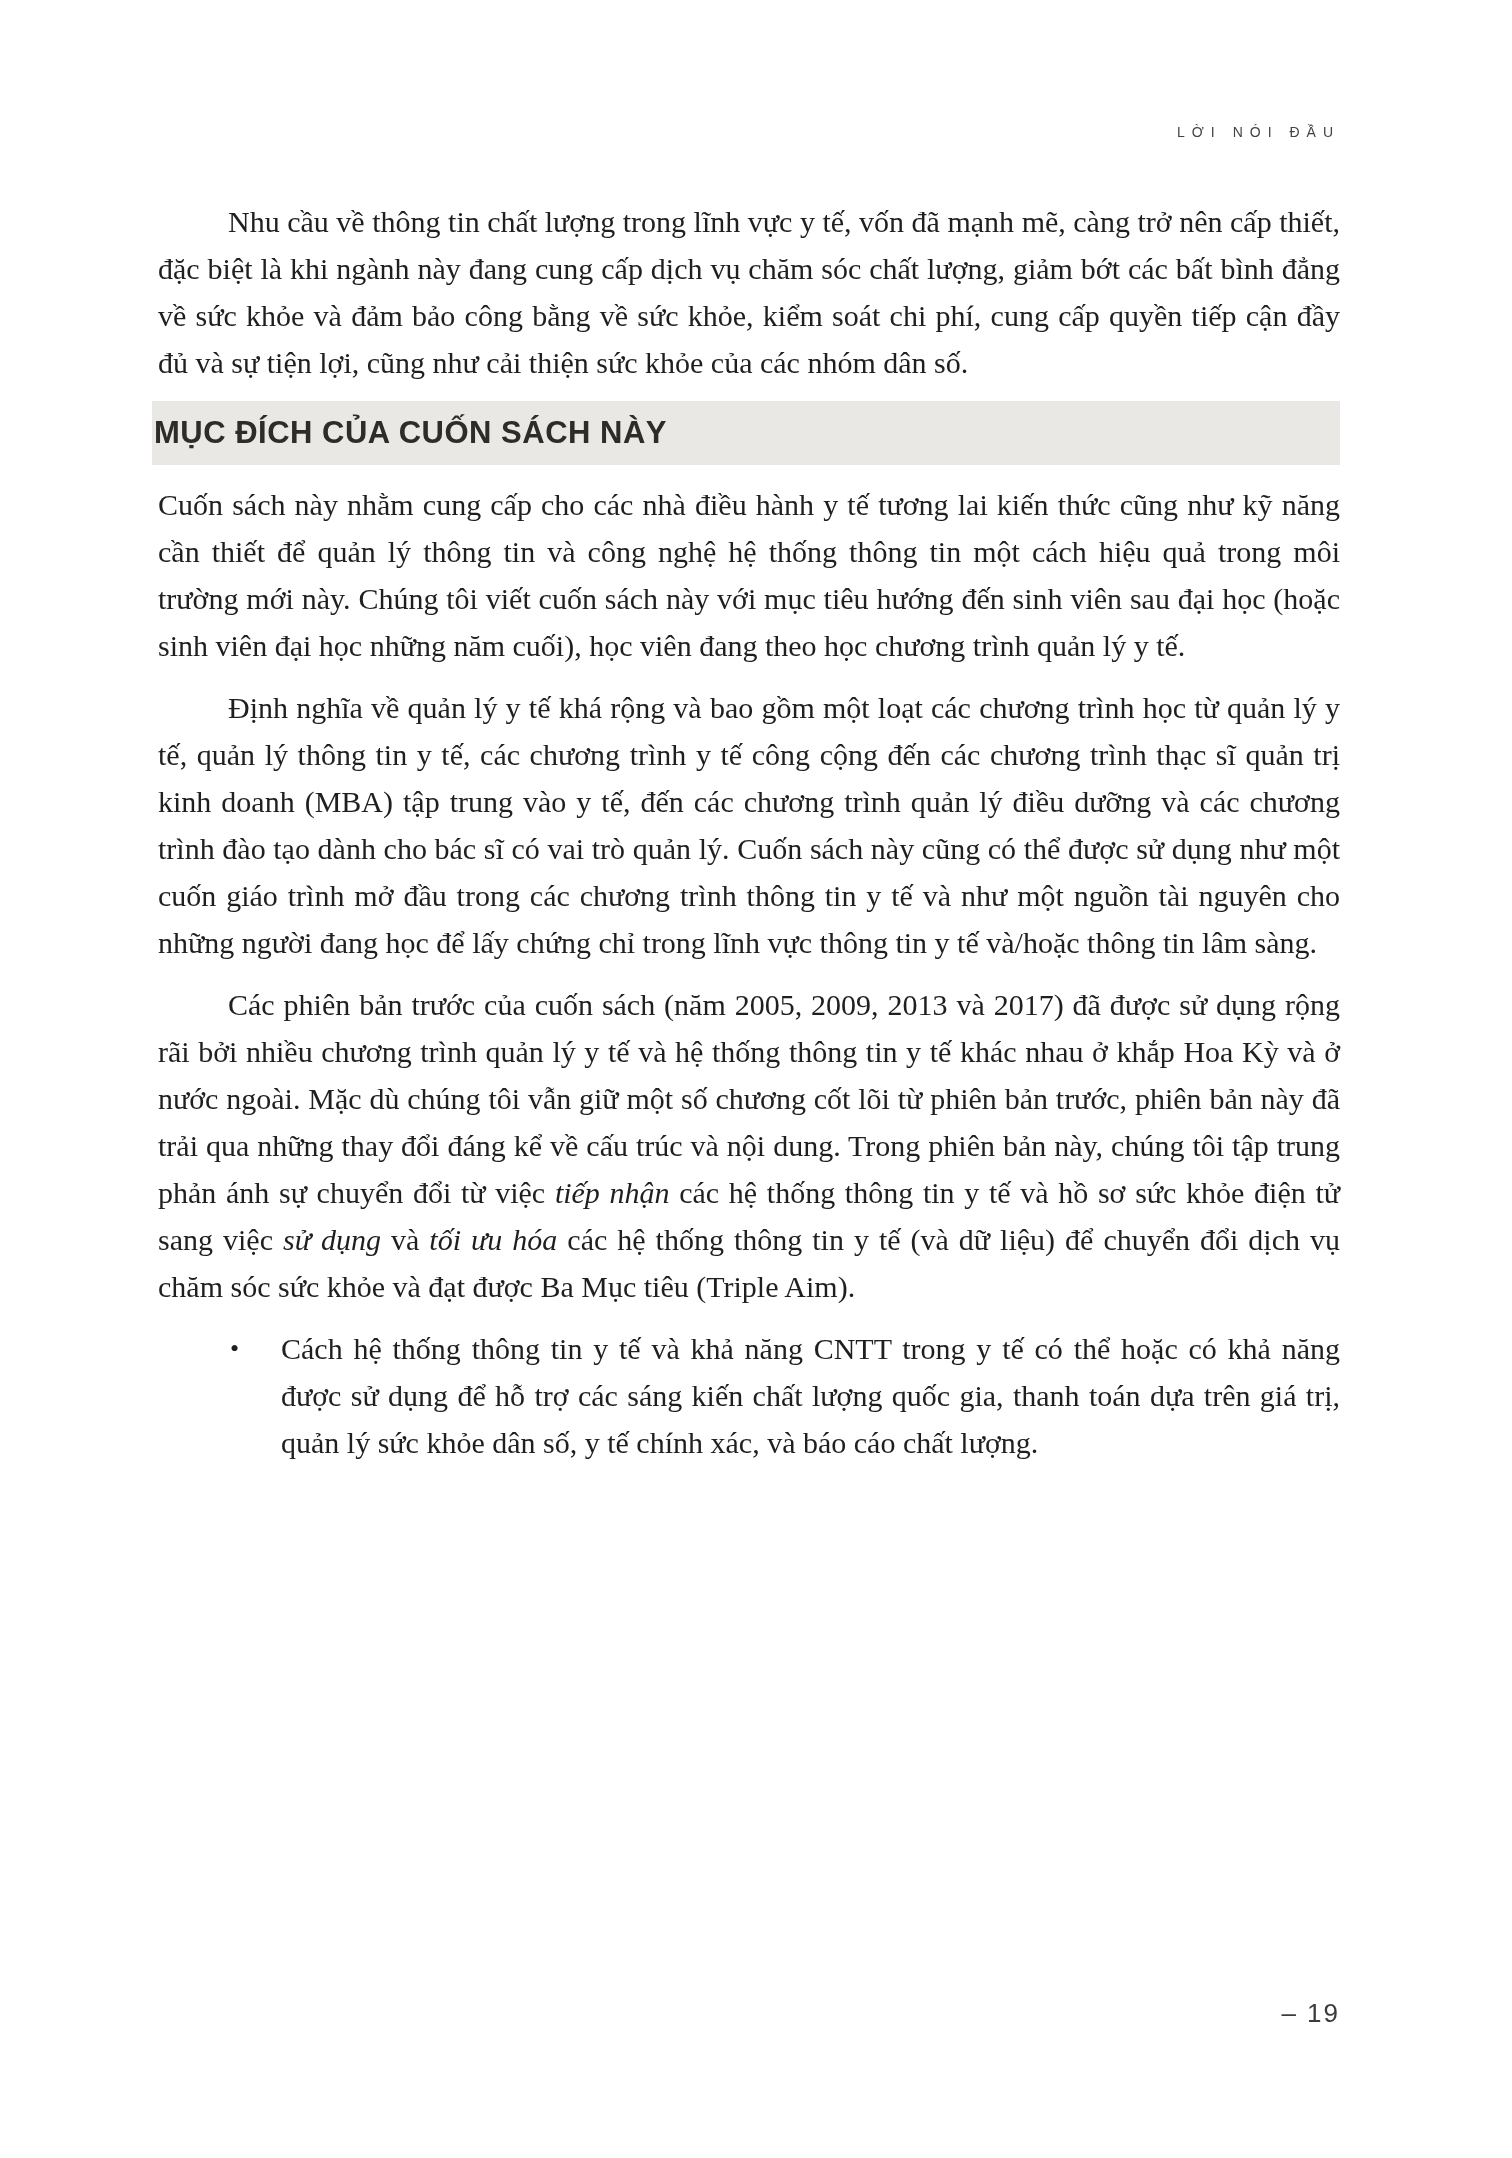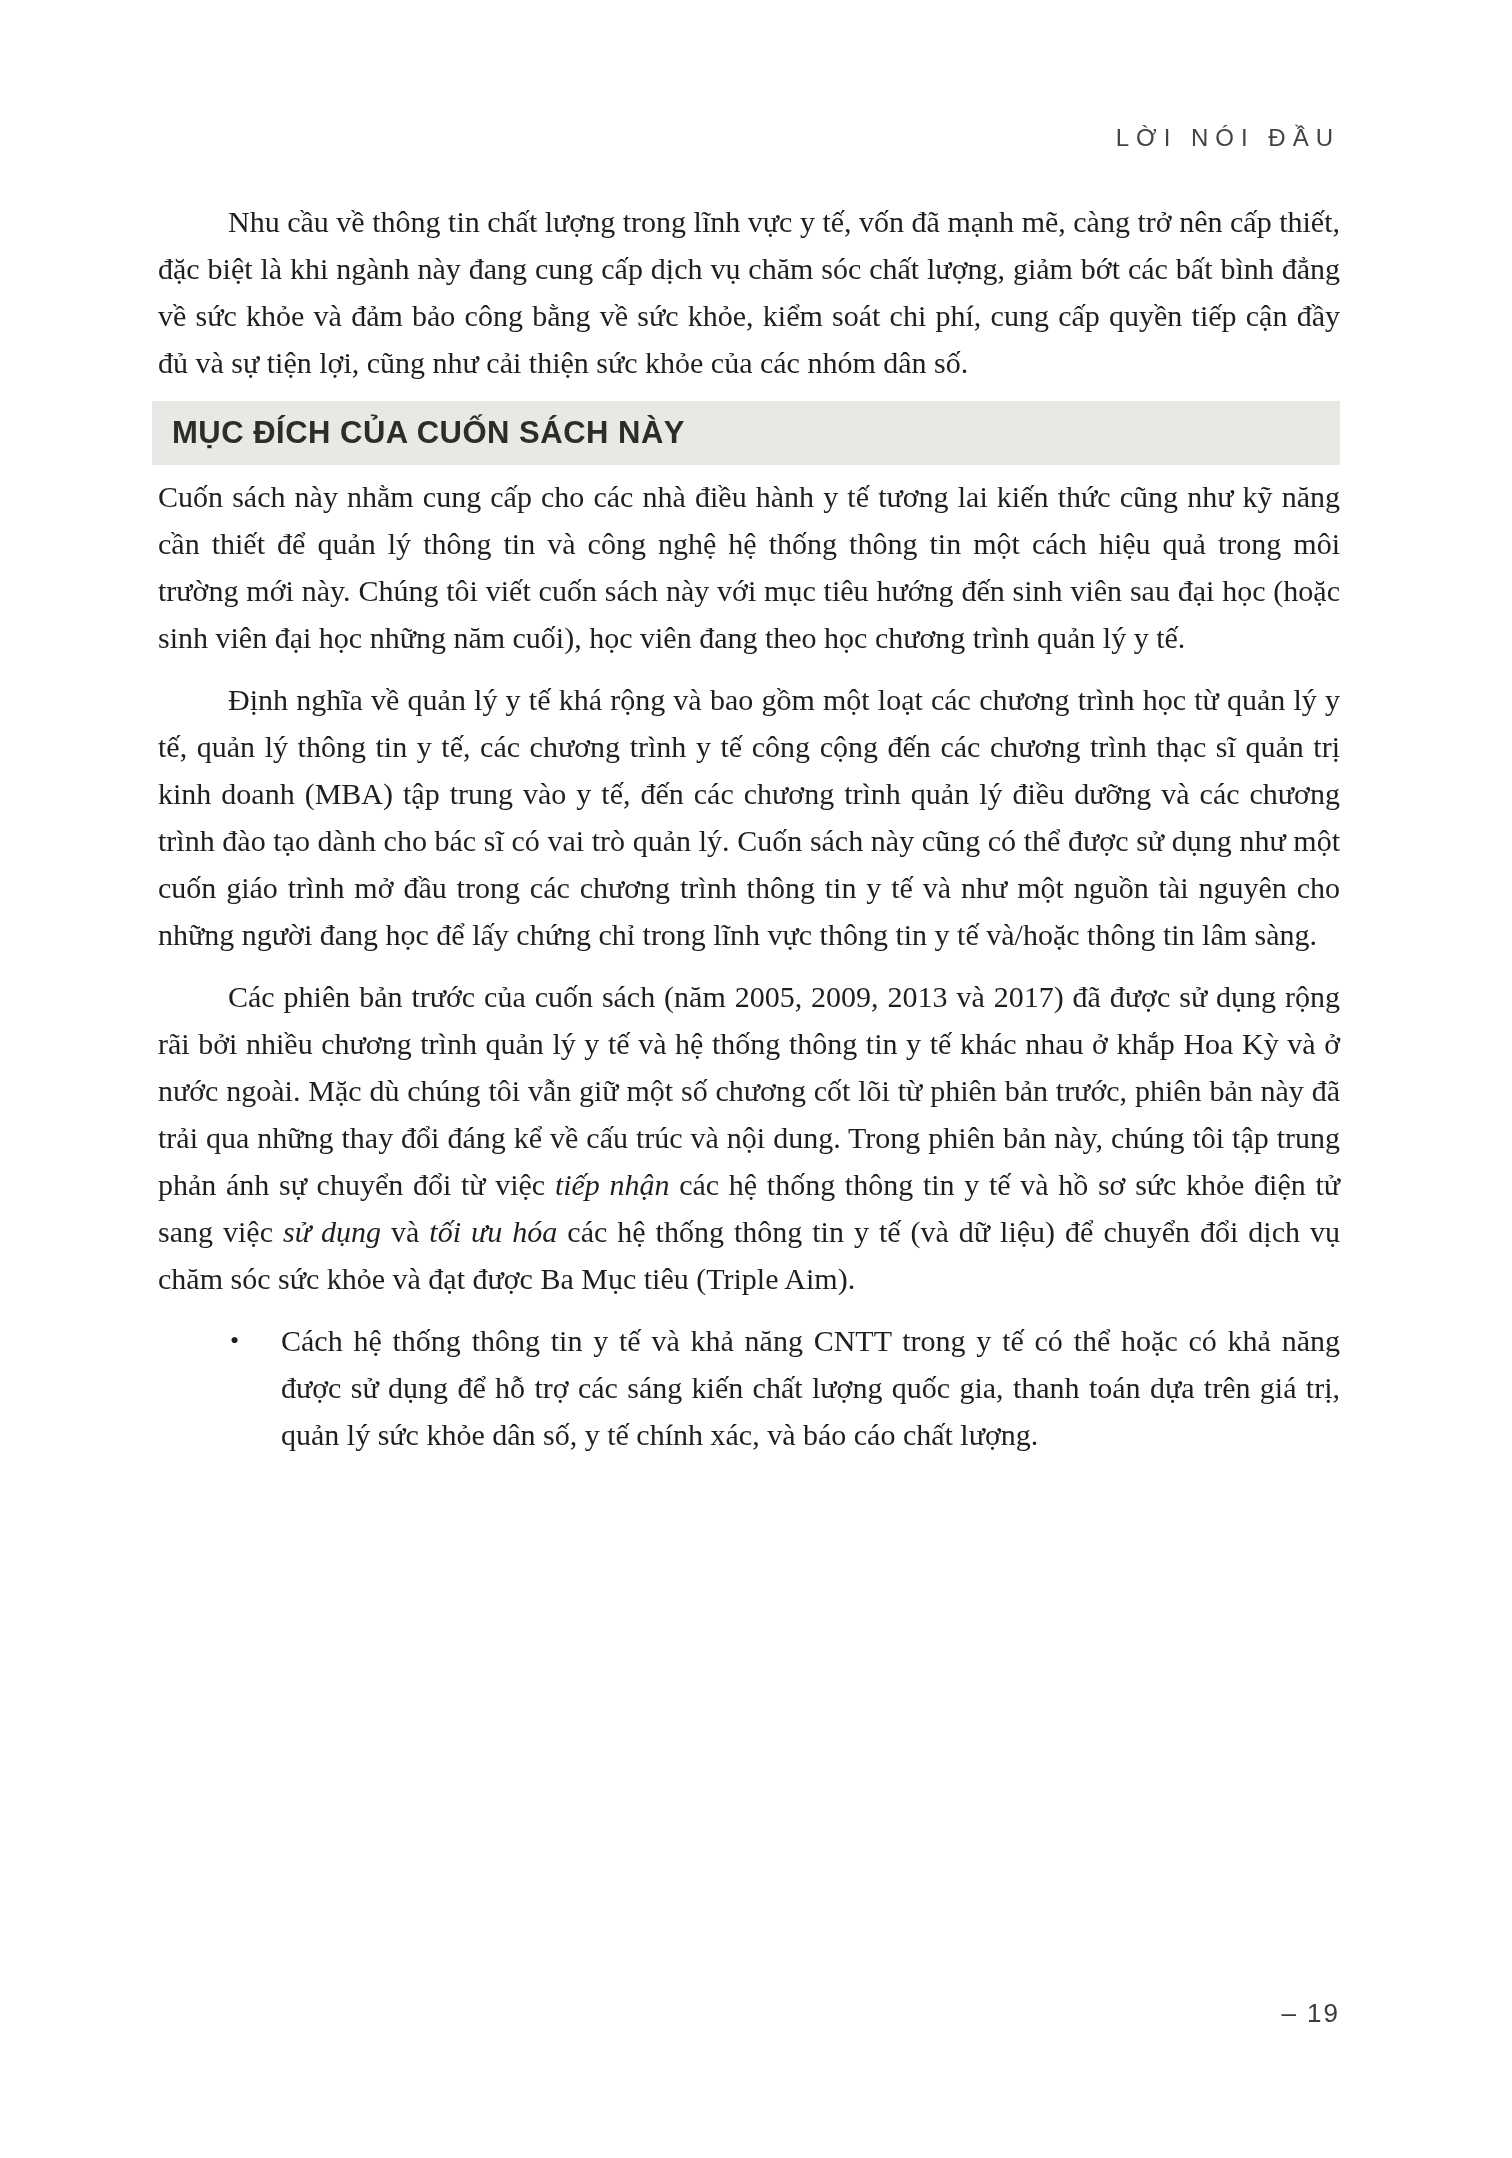--- a/index.html
+++ b/index.html
@@ -12,48 +12,48 @@
     font-family:"Liberation Serif", serif;
     color:#1f1f1f;
   }
   .running-header{
     position:absolute;
     top:124px;
     left:158px;
     width:1182px;
     text-align:right;
     font-family:"Liberation Sans", sans-serif;
-    font-size:24px;
+    font-size:14px;
     letter-spacing:7px;
     color:#434343;
     font-weight:400;
   }
   .content{
     position:absolute;
     top:198px;
     left:158px;
     width:1182px;
   }
   .content p{
     margin:0 0 15px 0;
     font-size:30px;
     line-height:47px;
     text-align:justify;
     color:#1f1f1f;
   }
   .content p.indent{ text-indent:70px; }
   .section-heading-bar{
     box-sizing:border-box;
-    margin:12px 0 8px -6px;
+    margin:12px 0 16px -6px;
     width:calc(100% + 6px);
     height:64px;
     background:#e9e8e5;
     display:flex;
     align-items:center;
-    padding-left:20px;
+    padding-left:2px;
   }
   .section-heading-bar h2{
     margin:0;
     font-family:"Liberation Sans", sans-serif;
     font-weight:700;
     font-size:31px;
     letter-spacing:0.5px;
     color:#2d2c2a;
   }
   .italic{ font-style:italic;margin-top:48px; }

